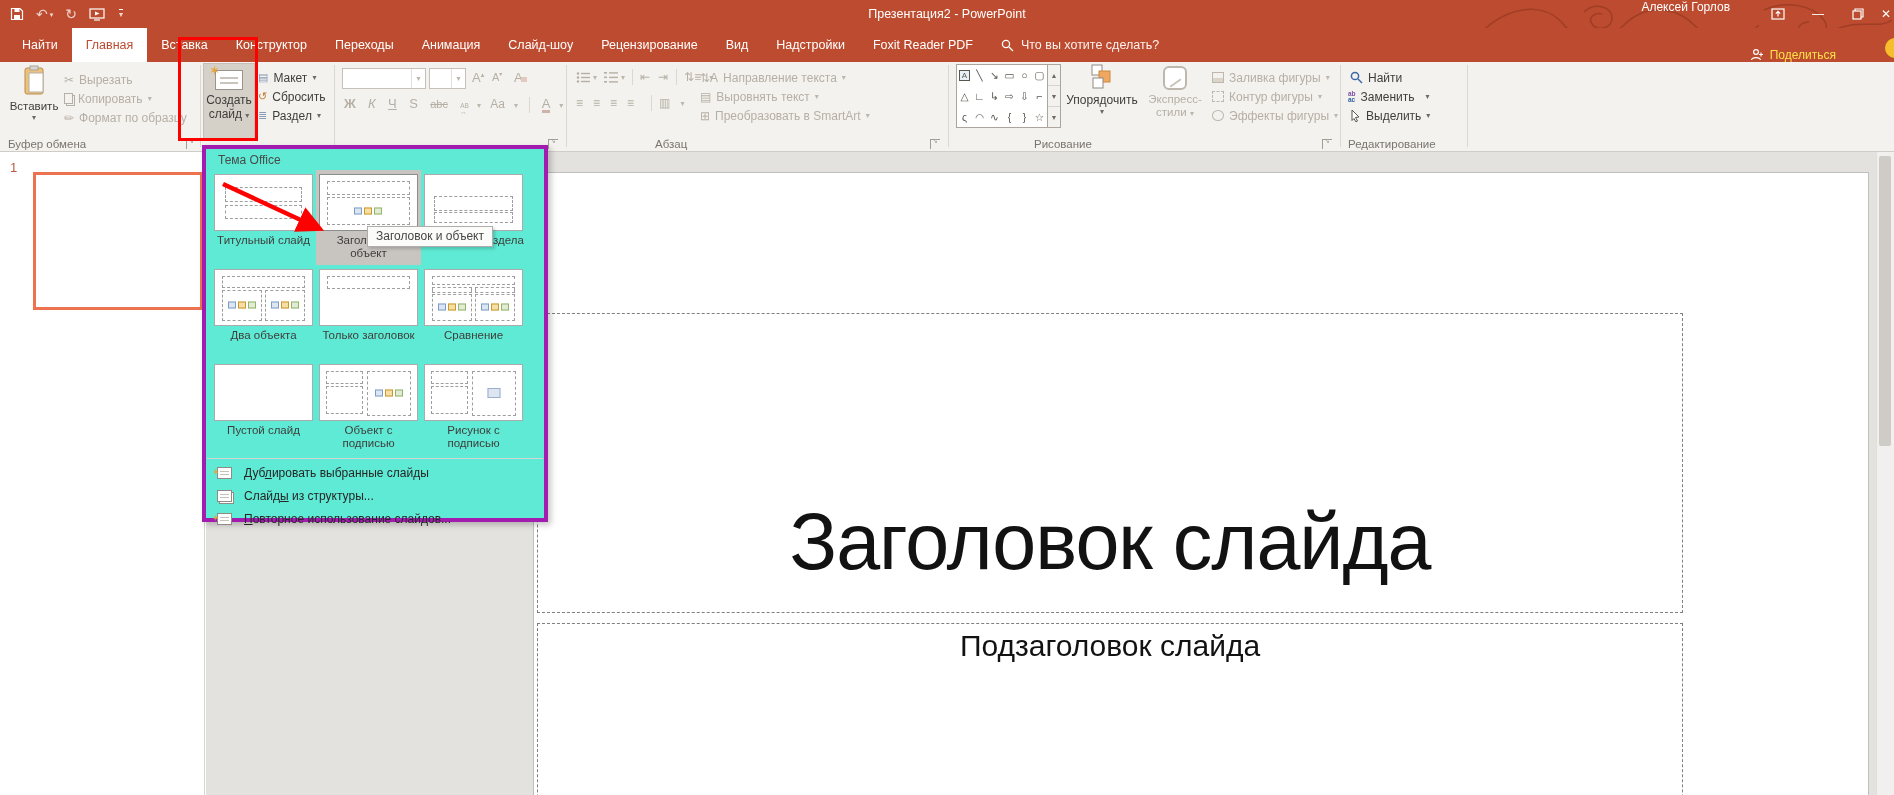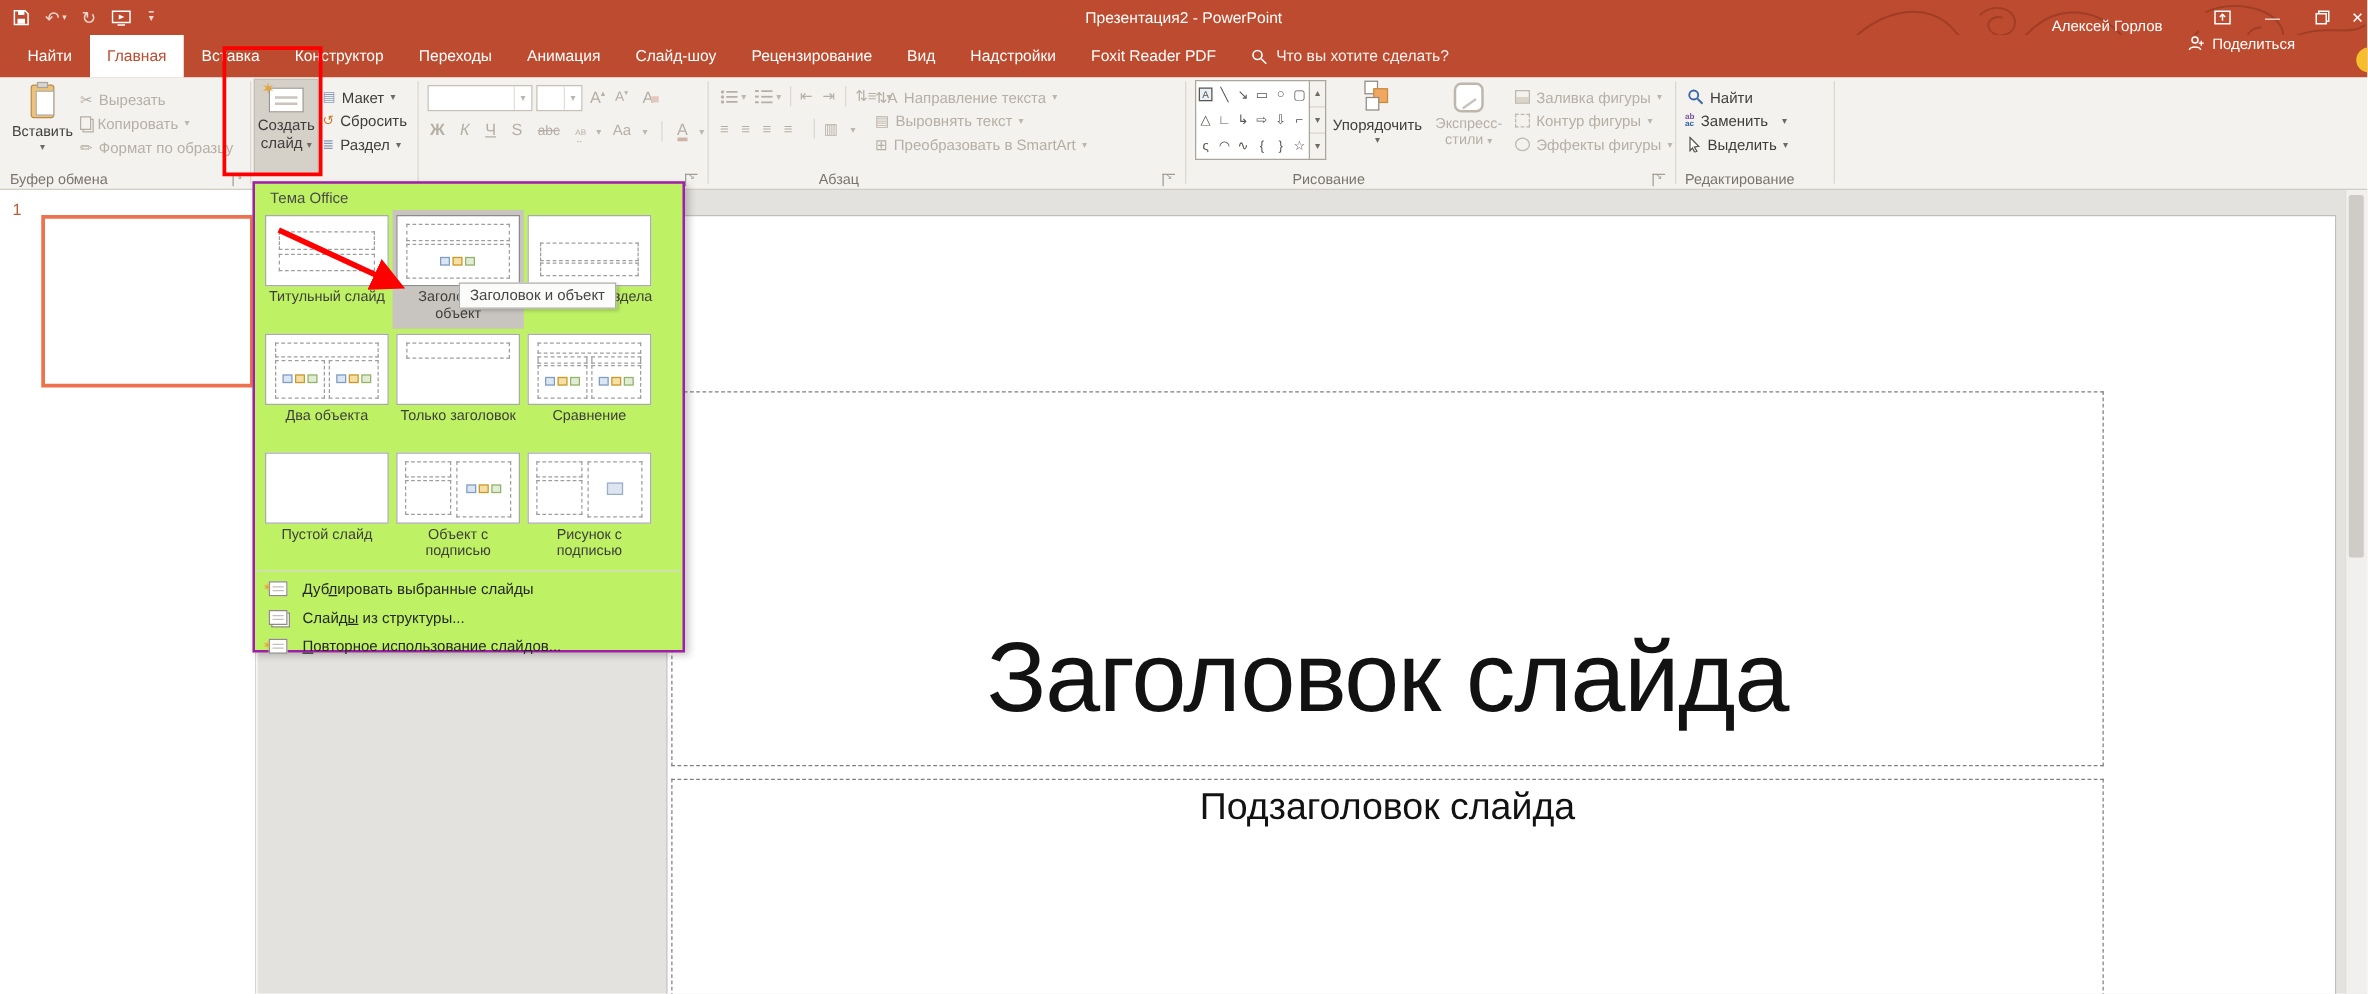--- a/index.html
+++ b/index.html
@@ -5,31 +5,31 @@
 *{margin:0;padding:0;box-sizing:border-box;font-family:"Liberation Sans",sans-serif}
 #root{position:relative;width:1894px;height:795px;background:#fff;overflow:hidden}
 .abs{position:absolute}
 
 
 .titlebar{position:absolute;left:0;top:0;width:1894px;height:28px;background:#BC4B2F;color:#fff}
 .qat{position:absolute;left:10px;top:0;height:28px;display:flex;align-items:center;gap:12px}
 .qat .qbtn{display:flex;align-items:center;color:#fff;font-size:14px;line-height:1}
 .qat .car{font-size:7px;margin-left:2px;color:#F3D9CF}
 .tb-title{position:absolute;left:0;top:0;width:100%;height:28px;display:flex;align-items:center;justify-content:center;font-size:12.5px;color:#fff}
-.tb-right{position:absolute;right:0;top:0;height:28px;display:flex;align-items:flex-end}
+.tb-right{position:absolute;right:0;top:0;height:28px;display:flex;align-items:flex-start}
 .tb-user{font-size:12px;margin-right:28px}
 .winbtn{width:40px;height:28px;display:flex;align-items:center;justify-content:center;color:#fff;font-size:12px}
 .flourish{position:absolute;right:0;top:0;pointer-events:none}
 
 
 .tabrow{position:absolute;left:0;top:28px;width:1894px;height:34px;background:#BC4B2F;display:flex;align-items:stretch;padding-left:8px}
 .tab{display:flex;align-items:center;padding:0 14px;color:#fff;font-size:12.5px;white-space:nowrap}
 .tab.active{background:#ffffff;color:#BA4B2E}
 .tellme{display:flex;align-items:center;gap:7px;padding:0 14px;color:rgba(255,255,255,.93);font-size:12.5px}
-.share{position:absolute;right:58px;top:0;height:34px;display:flex;align-items:flex-start;gap:6px;color:#ffffff;font-size:12px}
+.share{position:absolute;right:58px;top:0;height:34px;display:flex;align-items:flex-end;gap:6px;color:#fde047;font-size:12px}
 .yellow-badge{position:absolute;left:1885px;top:38px;width:20px;height:20px;border-radius:50%;background:#F6BE2C;z-index:6}
 
 
 .ribbon{position:absolute;left:0;top:62px;width:1894px;height:90px;background:#F4F2EE;border-bottom:1px solid #D0CCC6;font-size:12px;color:#3F3E3C}
 .dis{color:#B6AFA5}
 .car{font-size:8px;color:#6E6A64}
 .car.d{color:#BDB6AC}
 .vsep{position:absolute;top:3px;height:82px;width:1px;background:#DCD8D1}
 .grp-label{position:absolute;top:76px;height:13px;font-size:11.5px;color:#7A746C;text-align:left;white-space:nowrap}
 .dlg{position:absolute;top:77px;width:10px;height:10px;border-left:1px solid #A39D94;border-top:1px solid #A39D94}
@@ -73,21 +73,21 @@
 .slide{position:absolute;left:533px;top:172px;width:1336px;height:700px;background:#fff;border:1px solid #BFBFBF}
 .ph{position:absolute;border:1px dashed #7F7F7F;background:transparent}
 .ph-title{left:537px;top:313px;width:1146px;height:300px}
 .ph-sub{left:537px;top:623px;width:1146px;height:240px}
 .slide-title{position:absolute;left:537px;top:501px;width:1146px;text-align:center;font-size:79px;line-height:1.05;color:#121212;letter-spacing:-1px}
 .slide-sub{position:absolute;left:537px;top:629px;width:1146px;text-align:center;font-size:30px;color:#121212}
 .scrollbar{position:absolute;left:1876px;top:152px;width:18px;height:643px;background:#F1F0EE;border-left:1px solid #E2DFDB}
 .scroll-thumb{position:absolute;left:1879px;top:156px;width:12px;height:290px;background:#CFCCC7;border-radius:2px}
 
 
-.ddpanel{position:absolute;left:202px;top:145px;width:346px;height:377px;background:#bef264;border:2px solid #a21caf;box-shadow:3px 3px 6px rgba(0,0,0,.22);z-index:60}
+.ddpanel{position:absolute;left:202px;top:145px;width:346px;height:377px;background:#5eead4;border:4px solid #a21caf;box-shadow:3px 3px 6px rgba(0,0,0,.22);z-index:60}
 .dd-header{padding:4px 0 2px 12px;font-size:12px;color:#4A4A4A}
 .gallery{display:grid;grid-template-columns:repeat(3,105px);padding:1px 5px 0;grid-auto-rows:auto}
 .gcell{padding:4px 2px 4px;text-align:center}
 .gcell.sel{background:#C8C5C0}
 .gthumb{width:99px;height:57px;margin:0 auto;border:1px solid #ABABAB;background:#fff;position:relative}
 .gcell.sel .gthumb{border-color:#8C8C8C}
 .gbox{position:absolute;border:1px dashed #9E9E9E}
 .glabel{margin-top:3px;font-size:11.5px;line-height:13px;color:#3F3E3C;min-height:27px}
 .ph-icons{position:absolute;left:50%;top:50%;transform:translate(-50%,-50%);display:flex;gap:2px}
 .ph-icons span{width:8px;height:7px;border:1px solid #7F9DC4;background:#DCE6F2}

